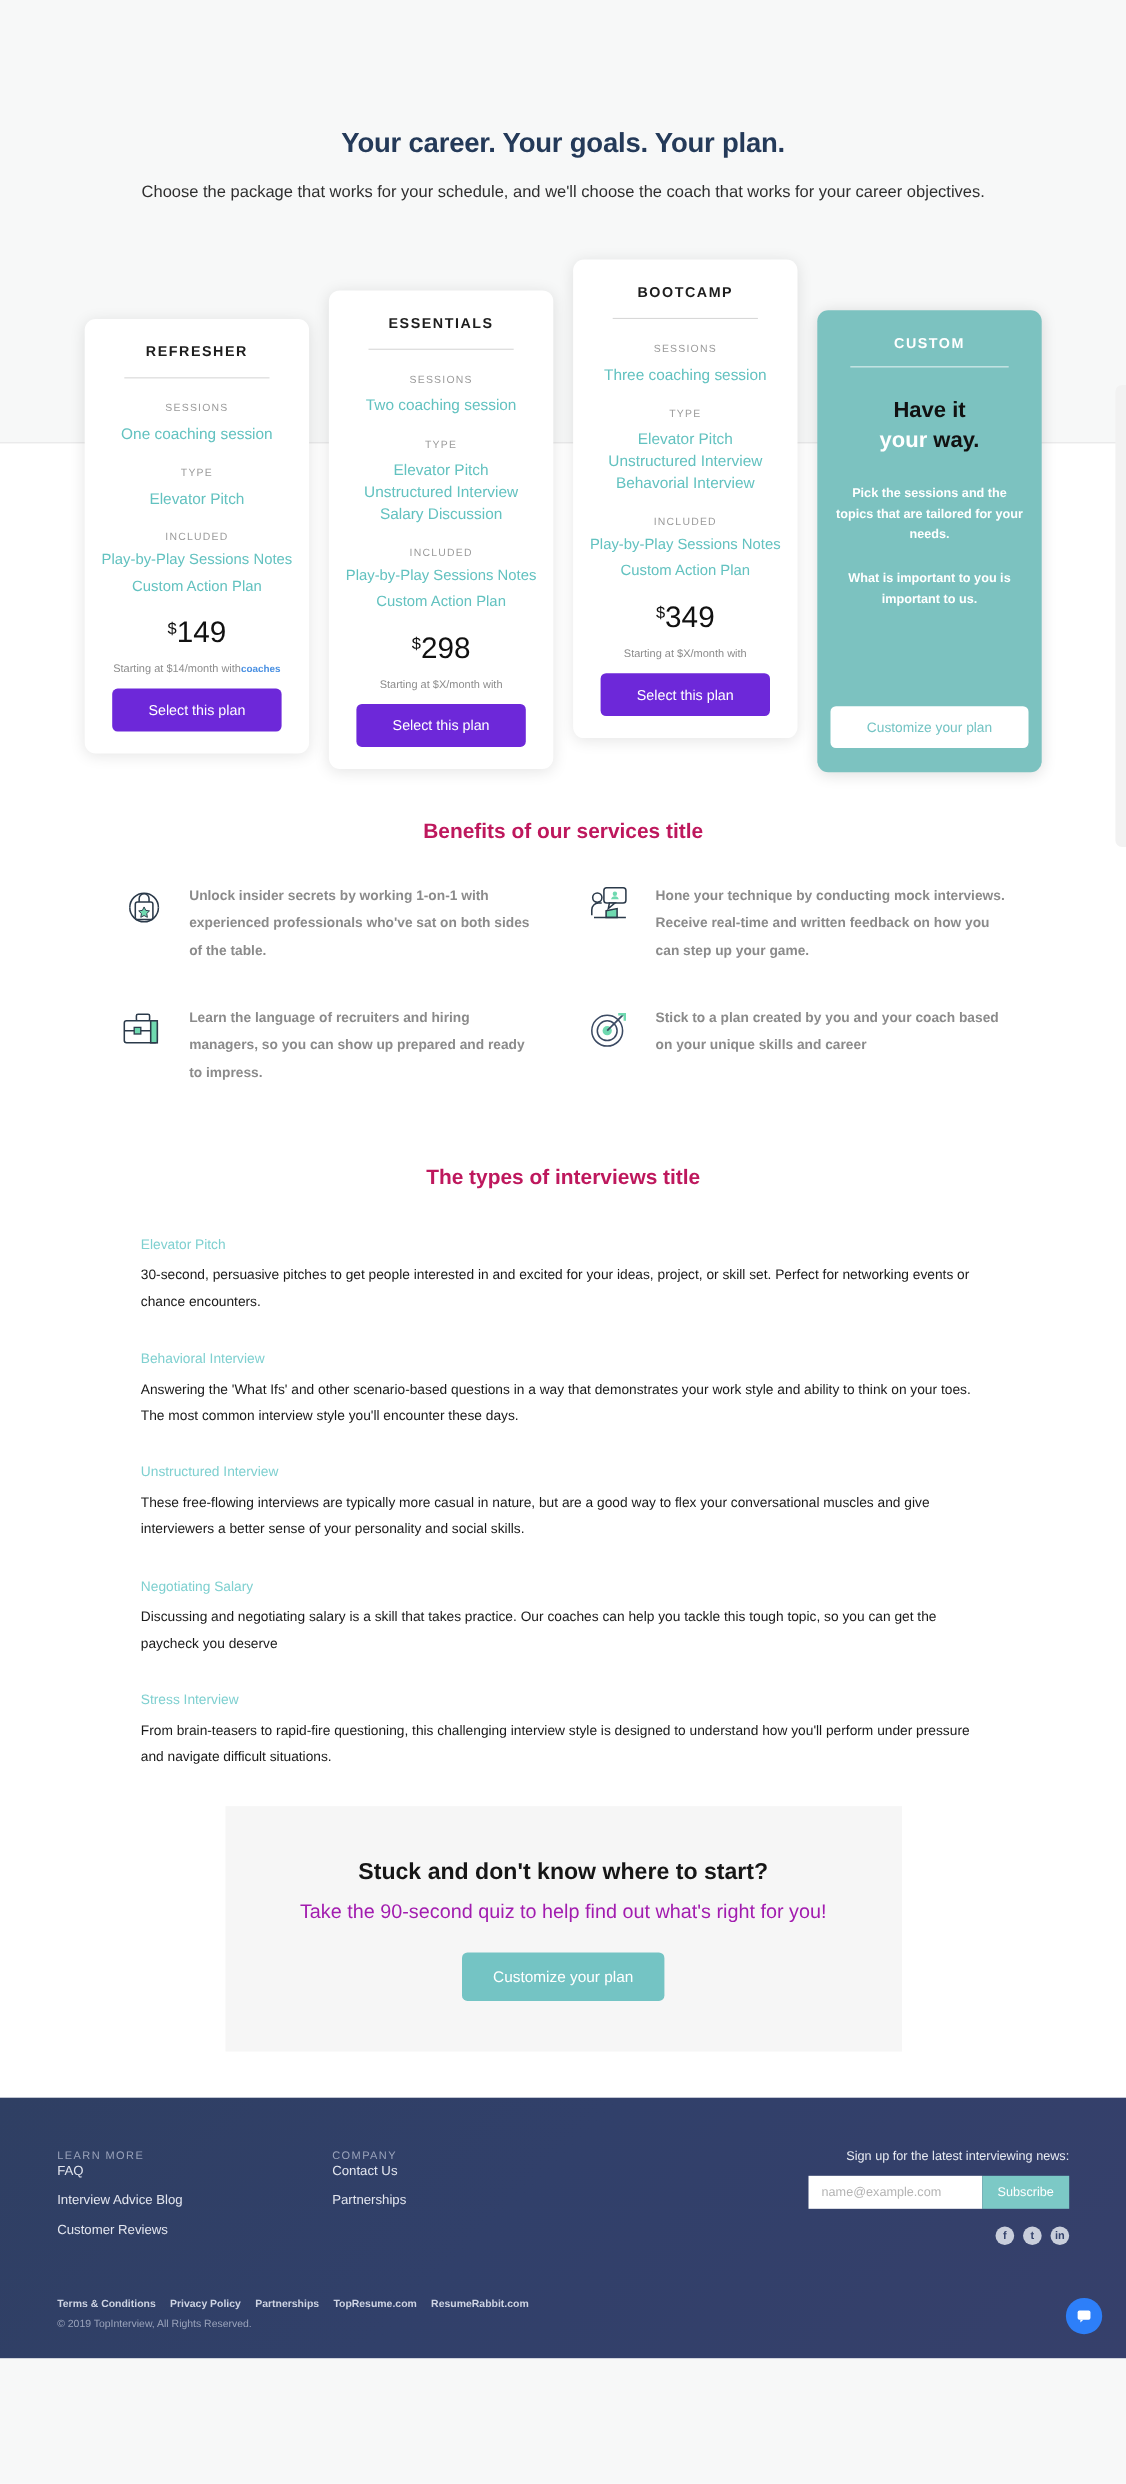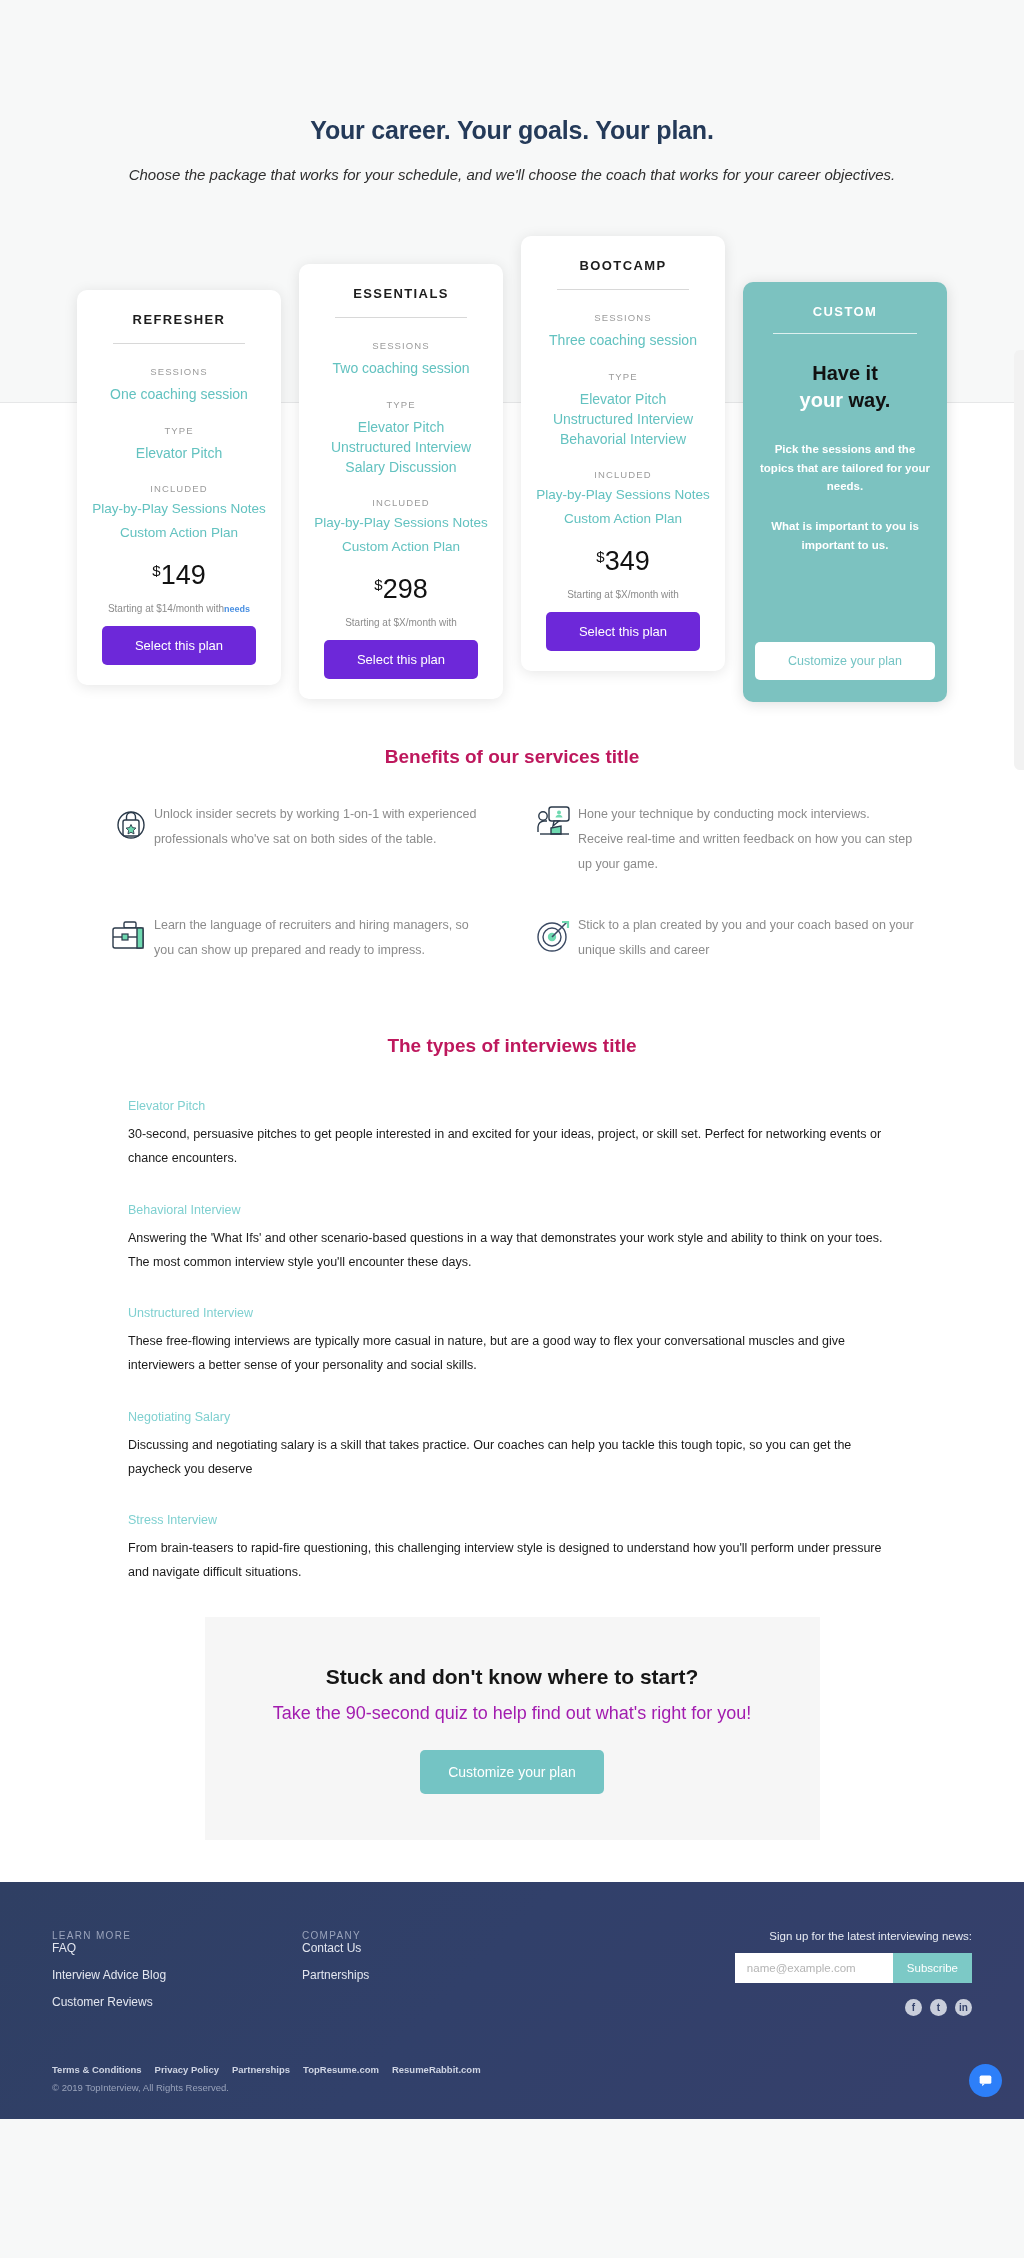--- a/index.html
+++ b/index.html
@@ -28,21 +28,21 @@
   .nav a { font-size:13.5px; color:#333c4a; text-decoration:none; }
   .btn-teal {
     background:#74c4c4; color:#fff; border:none; border-radius:4px;
     font-size:11.5px; padding:8px 12px; cursor:pointer;
     font-family:"Liberation Sans", sans-serif;
   }
 
   
   .hero { text-align:center; padding:60px 12px 0; }
   .hero h1 { font-size:25px; color:#243a59; font-weight:bold; letter-spacing:-0.2px;}
-  .hero p { font-size:15px; color:#2f2f2f; margin-top:18px; line-height:1.55;font-style:italic; }
+  .hero p { font-size:15px; color:#2f2f2f; margin-top:18px; line-height:1.55; }
 
   
   .bg-rule {
     position:absolute; left:0; right:0; top:402px; height:1px;
     background:#e6e7e8; z-index:0;
   }
   .bg-panel {
     position:absolute; left:0; right:0; top:0; height:402px;
     background:#f7f8f8; z-index:0;
   }
@@ -112,21 +112,21 @@
 
   
   .section { position:relative; z-index:2; }
   .sec-title { text-align:center; font-size:19px; color:#be185d; font-weight:bold; }
   .benefits { margin-top:44px; }
   .ben-grid {
     display:grid; grid-template-columns:1fr 1fr;
     column-gap:40px; row-gap:36px;
     padding:0 108px; margin-top:34px;
   }
-  .ben { display:flex; align-items:flex-start; }
+  .ben { display:flex; gap:18px; align-items:flex-start;font-weight:bold; }
   .ben .ico { flex:0 0 46px; height:46px; }
   .ben p { font-size:12.5px; color:#8b8b8b; line-height:2.0; }
 
   
   .types { margin-top:72px; }
   .types-list { padding:0 128px; margin-top:42px; }
   .type { margin-bottom:32px; }
   .type h4 { font-size:12.5px; color:#7fd0d0; font-weight:normal; margin-bottom:10px; }
   .type p { font-size:12.5px; color:#1a1a1a; line-height:1.9; }
 
@@ -229,21 +229,21 @@
       <div class="grp">
         <div class="lbl">TYPE</div>
         <div class="val">Elevator Pitch</div>
       </div>
       <div class="grp">
         <div class="lbl">INCLUDED</div>
         <div class="incl-line">Play-by-Play Sessions Notes</div>
         <div class="incl-line">Custom Action Plan</div>
       </div>
       <div class="price"><span class="cur">$</span><span>149</span></div>
-      <div class="starting"><span>Starting at $14/month with</span><span class="affirm">needs</span></div>
+      <div class="starting"><span>Starting at $14/month with</span><span class="affirm">coaches</span></div>
       <button class="select-btn">Select this plan</button>
     </div>
 
     <div class="card c2">
       <h3>ESSENTIALS</h3>
       <div class="rule"></div>
       <div class="grp">
         <div class="lbl">SESSIONS</div>
         <div class="val">Two coaching session</div>
       </div>

